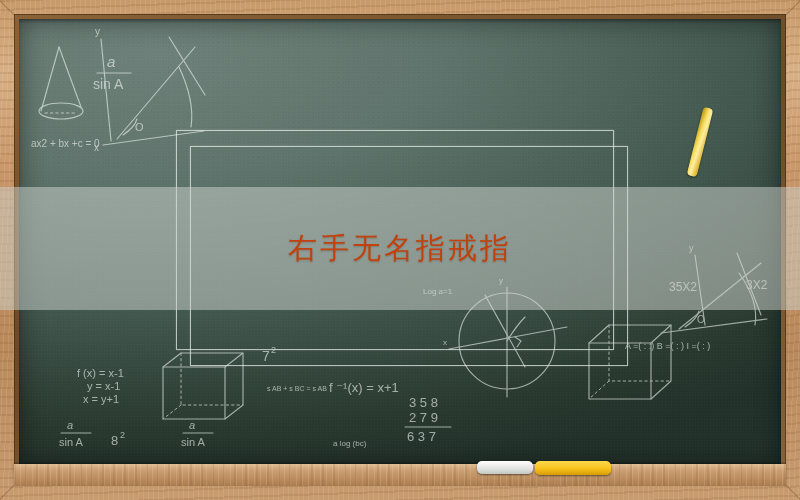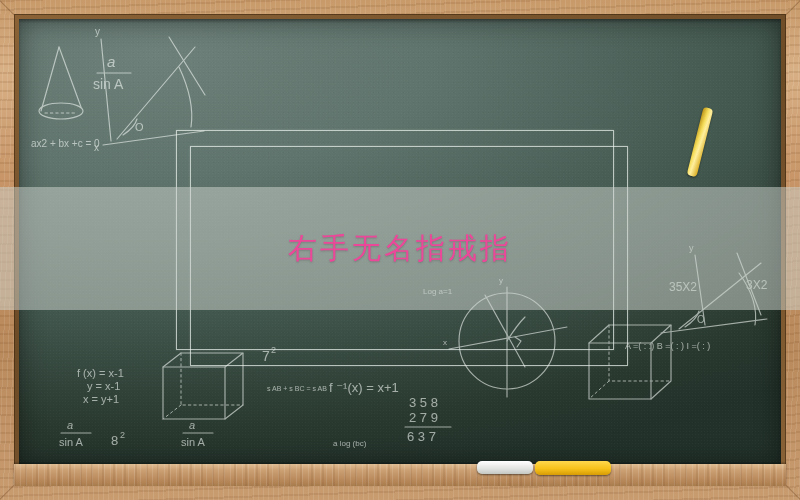--- a/index.html
+++ b/index.html
@@ -99,21 +99,21 @@
                repeating-linear-gradient(89deg, rgba(120,75,35,.14) 0 2px, rgba(0,0,0,0) 2px 11px);
   }
 
   
   .caption-band{
     position:absolute;left:0;top:187px;width:800px;height:123px;
     background:rgba(205,211,206,.52);
     display:flex;align-items:center;justify-content:center;
   }
   .caption-text{
-    color:#ec4899;font-size:29px;letter-spacing:3px;font-weight:400;
+    color:#c2410c;font-size:29px;letter-spacing:3px;font-weight:400;
     text-shadow:0 1px 2px rgba(0,0,0,.18);
     font-family:"DejaVu Sans","Liberation Sans",sans-serif;
     white-space:nowrap;
   }
 </style>
 </head>
 <body>
 
 <div id="stage">
 

